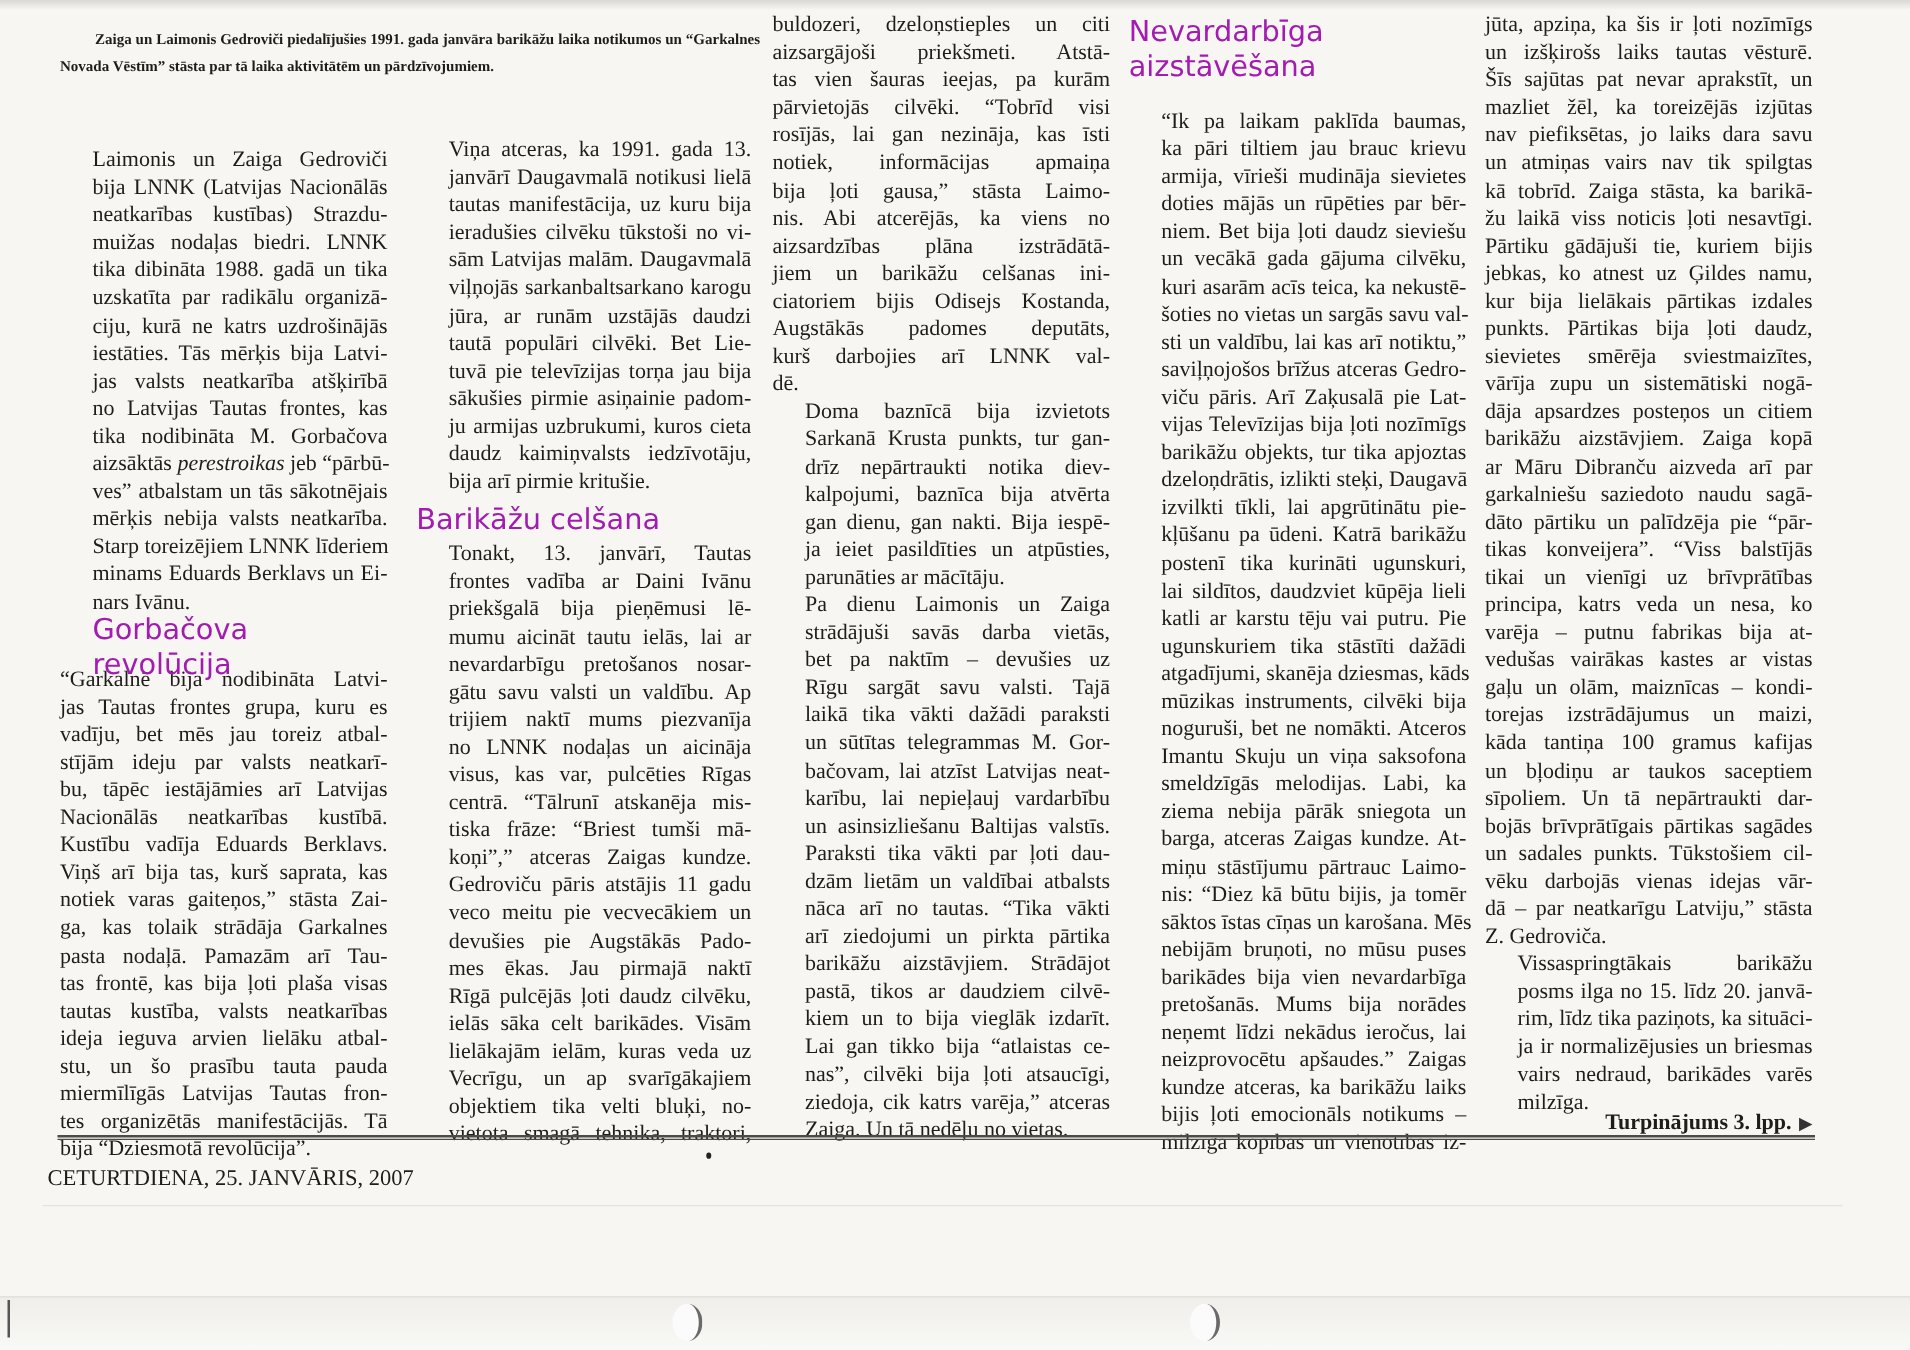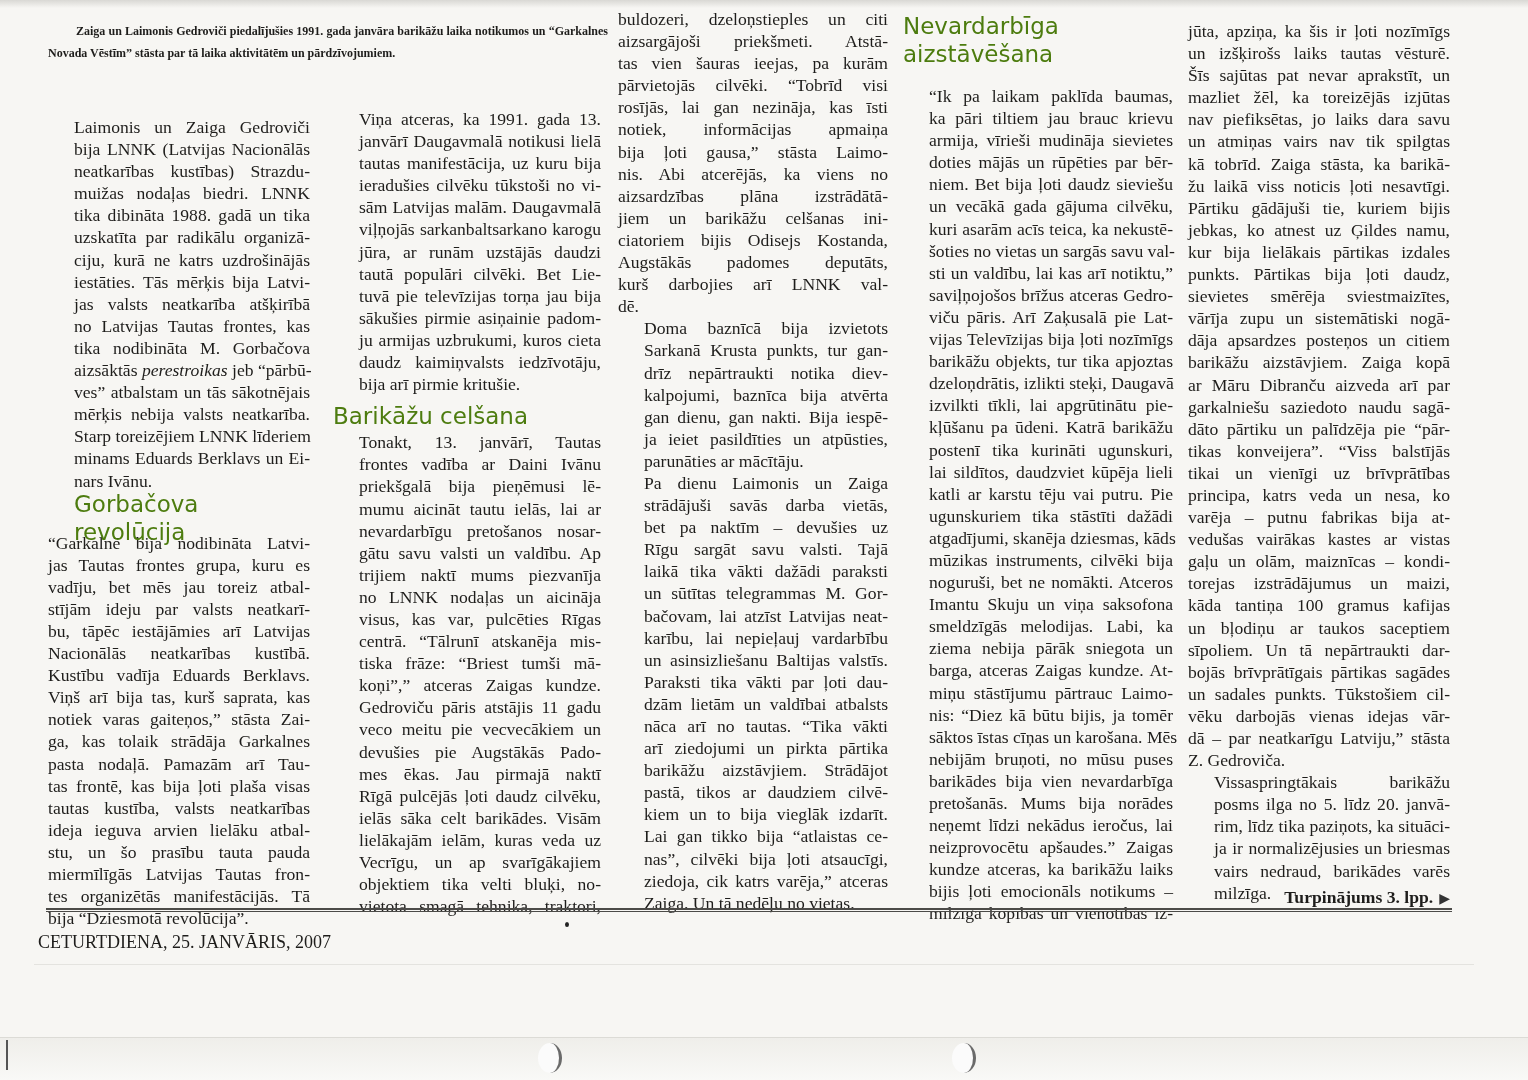--- a/index.html
+++ b/index.html
@@ -24,27 +24,27 @@
     font-size: 17.6px; line-height: 22.1px;
     text-align: justify;
   }
   .col p { margin: 0; text-indent: 26px; }
   .col p.noindent { text-indent: 0; }
   .col .line { display: block; white-space: nowrap; text-align-last: justify; }
   .col .line.last { text-align-last: left; }
   .sub {
     font-family: "DejaVu Sans", "Liberation Sans", sans-serif;
     font-size: 23px; line-height: 28px; font-weight: normal;
-    color: #4d7c0f; margin: 0;
+    color: #a21caf; margin: 0;
   }
   #c1 { left: 48px; top: 116px; width: 262px; }
   #c2 { left: 333px; top: 108px; width: 268px; }
   #c3 { left: 618px; top: 8px; width: 270px; }
   #c4 { left: 903px; top: 8px; width: 270px; }
-  #c5 { left: 1188px; top: 8px; width: 262px; margin-top: 12px; }
+  #c5 { left: 1188px; top: 8px; width: 262px; }
   .sub-c1 { position: absolute; left: 74px; top: 490px; width: 240px; }
   .sub-c2 { position: absolute; left: 333px; top: 402px; width: 270px; }
   .sub-c4 { position: absolute; left: 903px; top: 12px; width: 270px; }
   .rule {
     position: absolute; left: 46px; top: 908px; width: 1406px; height: 4px;
     border-top: 2px solid #4c4b48; border-bottom: 1px solid #4c4b48;
     box-sizing: border-box;
   }
   .cont {
     position: absolute; left: 1200px; top: 886px; width: 250px;
@@ -131,21 +131,21 @@
   <p>
     <span class="lines"><span class="line">“Ik pa laikam paklīda baumas,</span><span class="line">ka pāri tiltiem jau brauc krievu</span><span class="line">armija, vīrieši mudināja sievietes</span><span class="line">doties mājās un rūpēties par bēr-</span><span class="line">niem. Bet bija ļoti daudz sieviešu</span><span class="line">un vecākā gada gājuma cilvēku,</span><span class="line">kuri asarām acīs teica, ka nekustē-</span><span class="line">šoties no vietas un sargās savu val-</span><span class="line">sti un valdību, lai kas arī notiktu,”</span><span class="line">saviļņojošos brīžus atceras Gedro-</span><span class="line">viču pāris. Arī Zaķusalā pie Lat-</span><span class="line">vijas Televīzijas bija ļoti nozīmīgs</span><span class="line">barikāžu objekts, tur tika apjoztas</span><span class="line">dzeloņdrātis, izlikti steķi, Daugavā</span><span class="line">izvilkti tīkli, lai apgrūtinātu pie-</span><span class="line">kļūšanu pa ūdeni. Katrā barikāžu</span><span class="line">postenī tika kurināti ugunskuri,</span><span class="line">lai sildītos, daudzviet kūpēja lieli</span><span class="line">katli ar karstu tēju vai putru. Pie</span><span class="line">ugunskuriem tika stāstīti dažādi</span><span class="line">atgadījumi, skanēja dziesmas, kāds</span><span class="line">mūzikas instruments, cilvēki bija</span><span class="line">noguruši, bet ne nomākti. Atceros</span><span class="line">Imantu Skuju un viņa saksofona</span><span class="line">smeldzīgās melodijas. Labi, ka</span><span class="line">ziema nebija pārāk sniegota un</span><span class="line">barga, atceras Zaigas kundze. At-</span><span class="line">miņu stāstījumu pārtrauc Laimo-</span><span class="line">nis: “Diez kā būtu bijis, ja tomēr</span><span class="line">sāktos īstas cīņas un karošana. Mēs</span><span class="line">nebijām bruņoti, no mūsu puses</span><span class="line">barikādes bija vien nevardarbīga</span><span class="line">pretošanās. Mums bija norādes</span><span class="line">neņemt līdzi nekādus ieročus, lai</span><span class="line">neizprovocētu apšaudes.” Zaigas</span><span class="line">kundze atceras, ka barikāžu laiks</span><span class="line">bijis ļoti emocionāls notikums –</span><span class="line">milzīga kopības un vienotības iz-</span></span>
   </p>
 </div>
 
 <div class="col" id="c5">
   <p class="noindent">
     <span class="lines"><span class="line">jūta, apziņa, ka šis ir ļoti nozīmīgs</span><span class="line">un izšķirošs laiks tautas vēsturē.</span><span class="line">Šīs sajūtas pat nevar aprakstīt, un</span><span class="line">mazliet žēl, ka toreizējās izjūtas</span><span class="line">nav piefiksētas, jo laiks dara savu</span><span class="line">un atmiņas vairs nav tik spilgtas</span><span class="line">kā tobrīd. Zaiga stāsta, ka barikā-</span><span class="line">žu laikā viss noticis ļoti nesavtīgi.</span><span class="line">Pārtiku gādājuši tie, kuriem bijis</span><span class="line">jebkas, ko atnest uz Ģildes namu,</span><span class="line">kur bija lielākais pārtikas izdales</span><span class="line">punkts. Pārtikas bija ļoti daudz,</span><span class="line">sievietes smērēja sviestmaizītes,</span><span class="line">vārīja zupu un sistemātiski nogā-</span><span class="line">dāja apsardzes posteņos un citiem</span><span class="line">barikāžu aizstāvjiem. Zaiga kopā</span><span class="line">ar Māru Dibranču aizveda arī par</span><span class="line">garkalniešu saziedoto naudu sagā-</span><span class="line">dāto pārtiku un palīdzēja pie “pār-</span><span class="line">tikas konveijera”. “Viss balstījās</span><span class="line">tikai un vienīgi uz brīvprātības</span><span class="line">principa, katrs veda un nesa, ko</span><span class="line">varēja – putnu fabrikas bija at-</span><span class="line">vedušas vairākas kastes ar vistas</span><span class="line">gaļu un olām, maiznīcas – kondi-</span><span class="line">torejas izstrādājumus un maizi,</span><span class="line">kāda tantiņa 100 gramus kafijas</span><span class="line">un bļodiņu ar taukos saceptiem</span><span class="line">sīpoliem. Un tā nepārtraukti dar-</span><span class="line">bojās brīvprātīgais pārtikas sagādes</span><span class="line">un sadales punkts. Tūkstošiem cil-</span><span class="line">vēku darbojās vienas idejas vār-</span><span class="line">dā – par neatkarīgu Latviju,” stāsta</span><span class="line last">Z. Gedroviča.</span></span>
   </p>
   <p>
-    <span class="lines"><span class="line">Vissaspringtākais barikāžu</span><span class="line">posms ilga no 5. līdz 20. janvā-</span><span class="line">rim, līdz tika paziņots, ka situāci-</span><span class="line">ja ir normalizējusies un briesmas</span><span class="line">vairs nedraud, barikādes varēs</span><span class="line last">milzīga.</span></span>
+    <span class="lines"><span class="line">Vissaspringtākais barikāžu</span><span class="line">posms ilga no 15. līdz 20. janvā-</span><span class="line">rim, līdz tika paziņots, ka situāci-</span><span class="line">ja ir normalizējusies un briesmas</span><span class="line">vairs nedraud, barikādes varēs</span><span class="line last">milzīga.</span></span>
   </p>
 </div>
 
 <div class="cont">
   <span>Turpinājums 3. lpp.</span><span class="arrow">▶</span>
 </div>
 
 <div class="rule"></div>
 <div class="dot"></div>
 <div class="dateline">CETURTDIENA, 25. JANVĀRIS, 2007</div>

